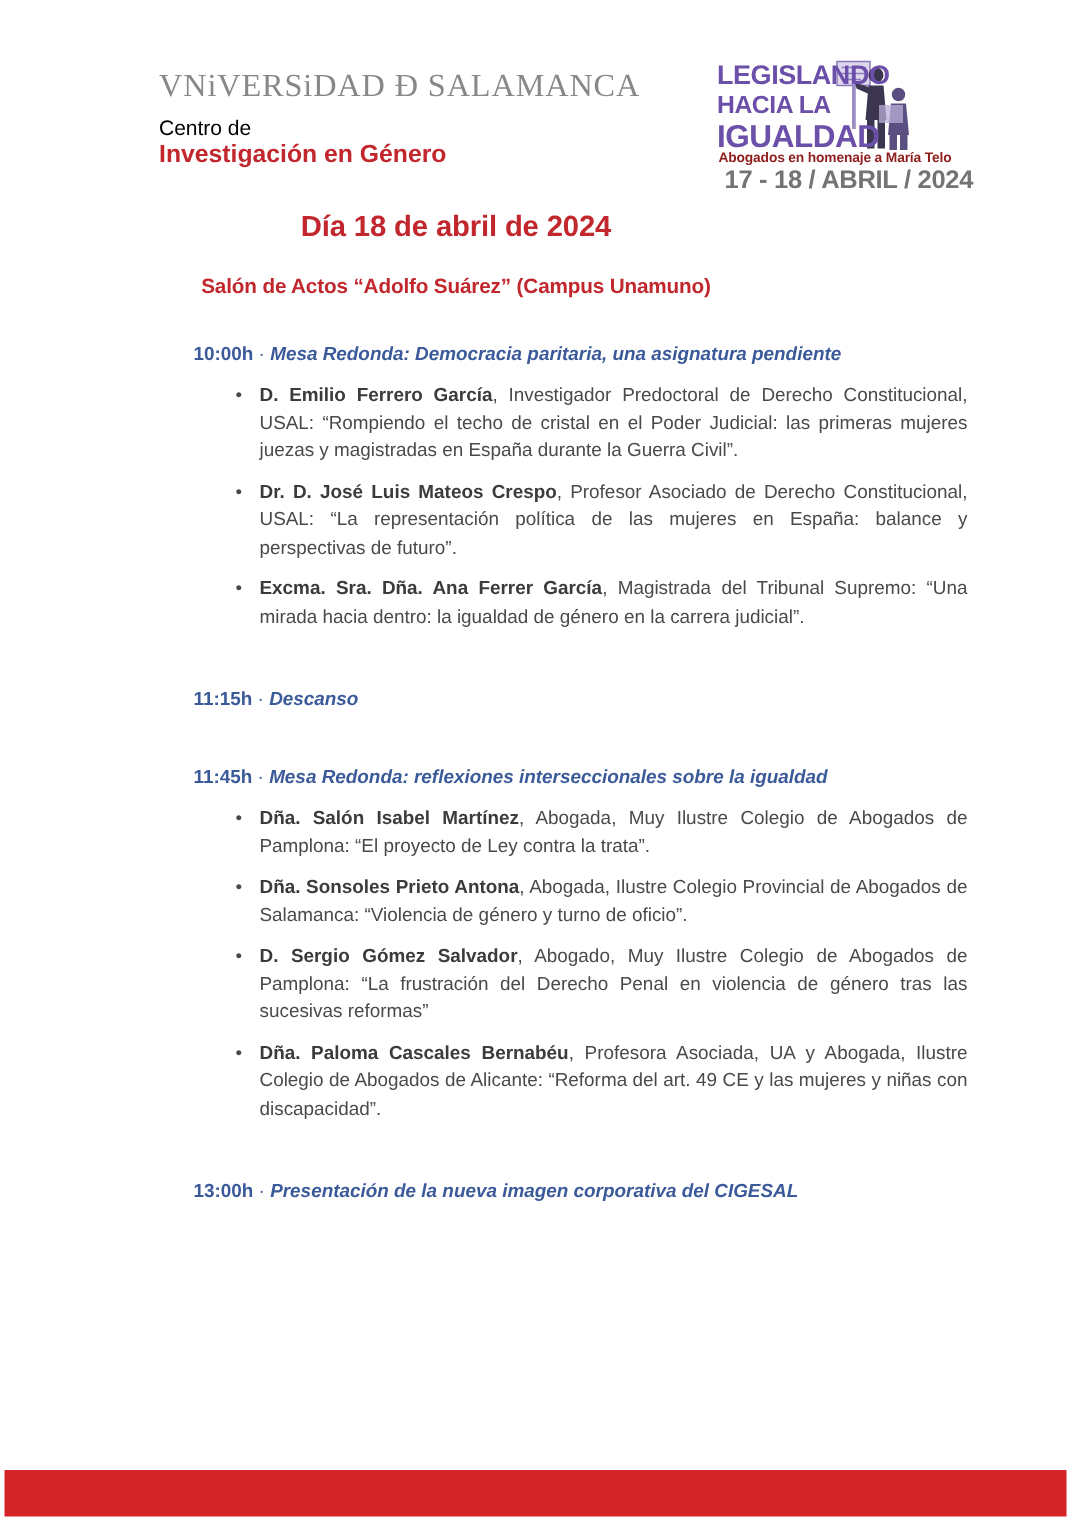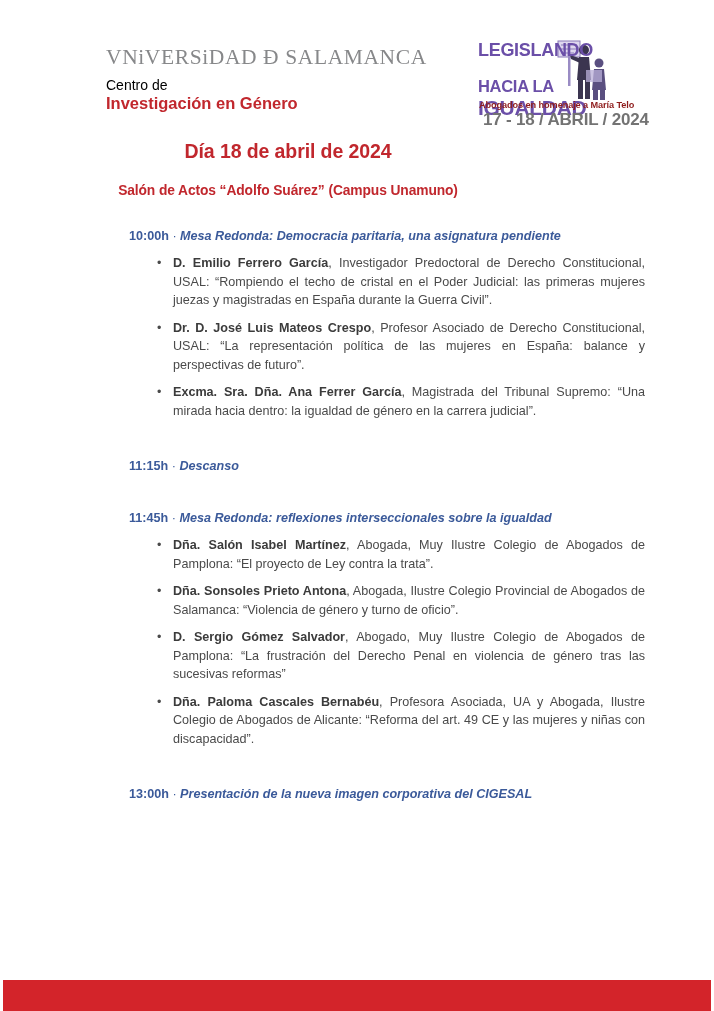--- a/index.html
+++ b/index.html
@@ -84,21 +84,21 @@
     width: 92px;
   }
   .cl-line {
     color: #6b4fa8;
     font-family: "Liberation Sans", sans-serif;
     font-weight: bold;
     letter-spacing: -0.3px;
     line-height: 1.0;
   }
   .cl-l1 { font-size: 18px; }
-  .cl-l2 { font-size: 16.5px; margin-top: 19px; }
+  .cl-l2 { font-size: 16.5px; margin-top: 3px; }
   .cl-l3 { font-size: 21px; margin-top: 2px; color: #6b4fa8; }
   .cl-homenaje {
     position: absolute;
     left: 1px;
     top: 60px;
     font-size: 9.2px;
     font-weight: bold;
     color: #8f1d1d;
     white-space: nowrap;
     letter-spacing: -0.1px;
@@ -110,21 +110,21 @@
     font-size: 17px;
     font-weight: bold;
     color: #737373;
     white-space: nowrap;
     letter-spacing: -0.2px;
   }
 
   
   .title-block {
     position: absolute;
-    left: 0;
+    left: 16px;
     top: 140px;
     width: 576px;
     text-align: center;
   }
   .main-title {
     font-size: 19.5px;
     font-weight: bold;
     color: #c1272d;
     letter-spacing: -0.1px;
   }

